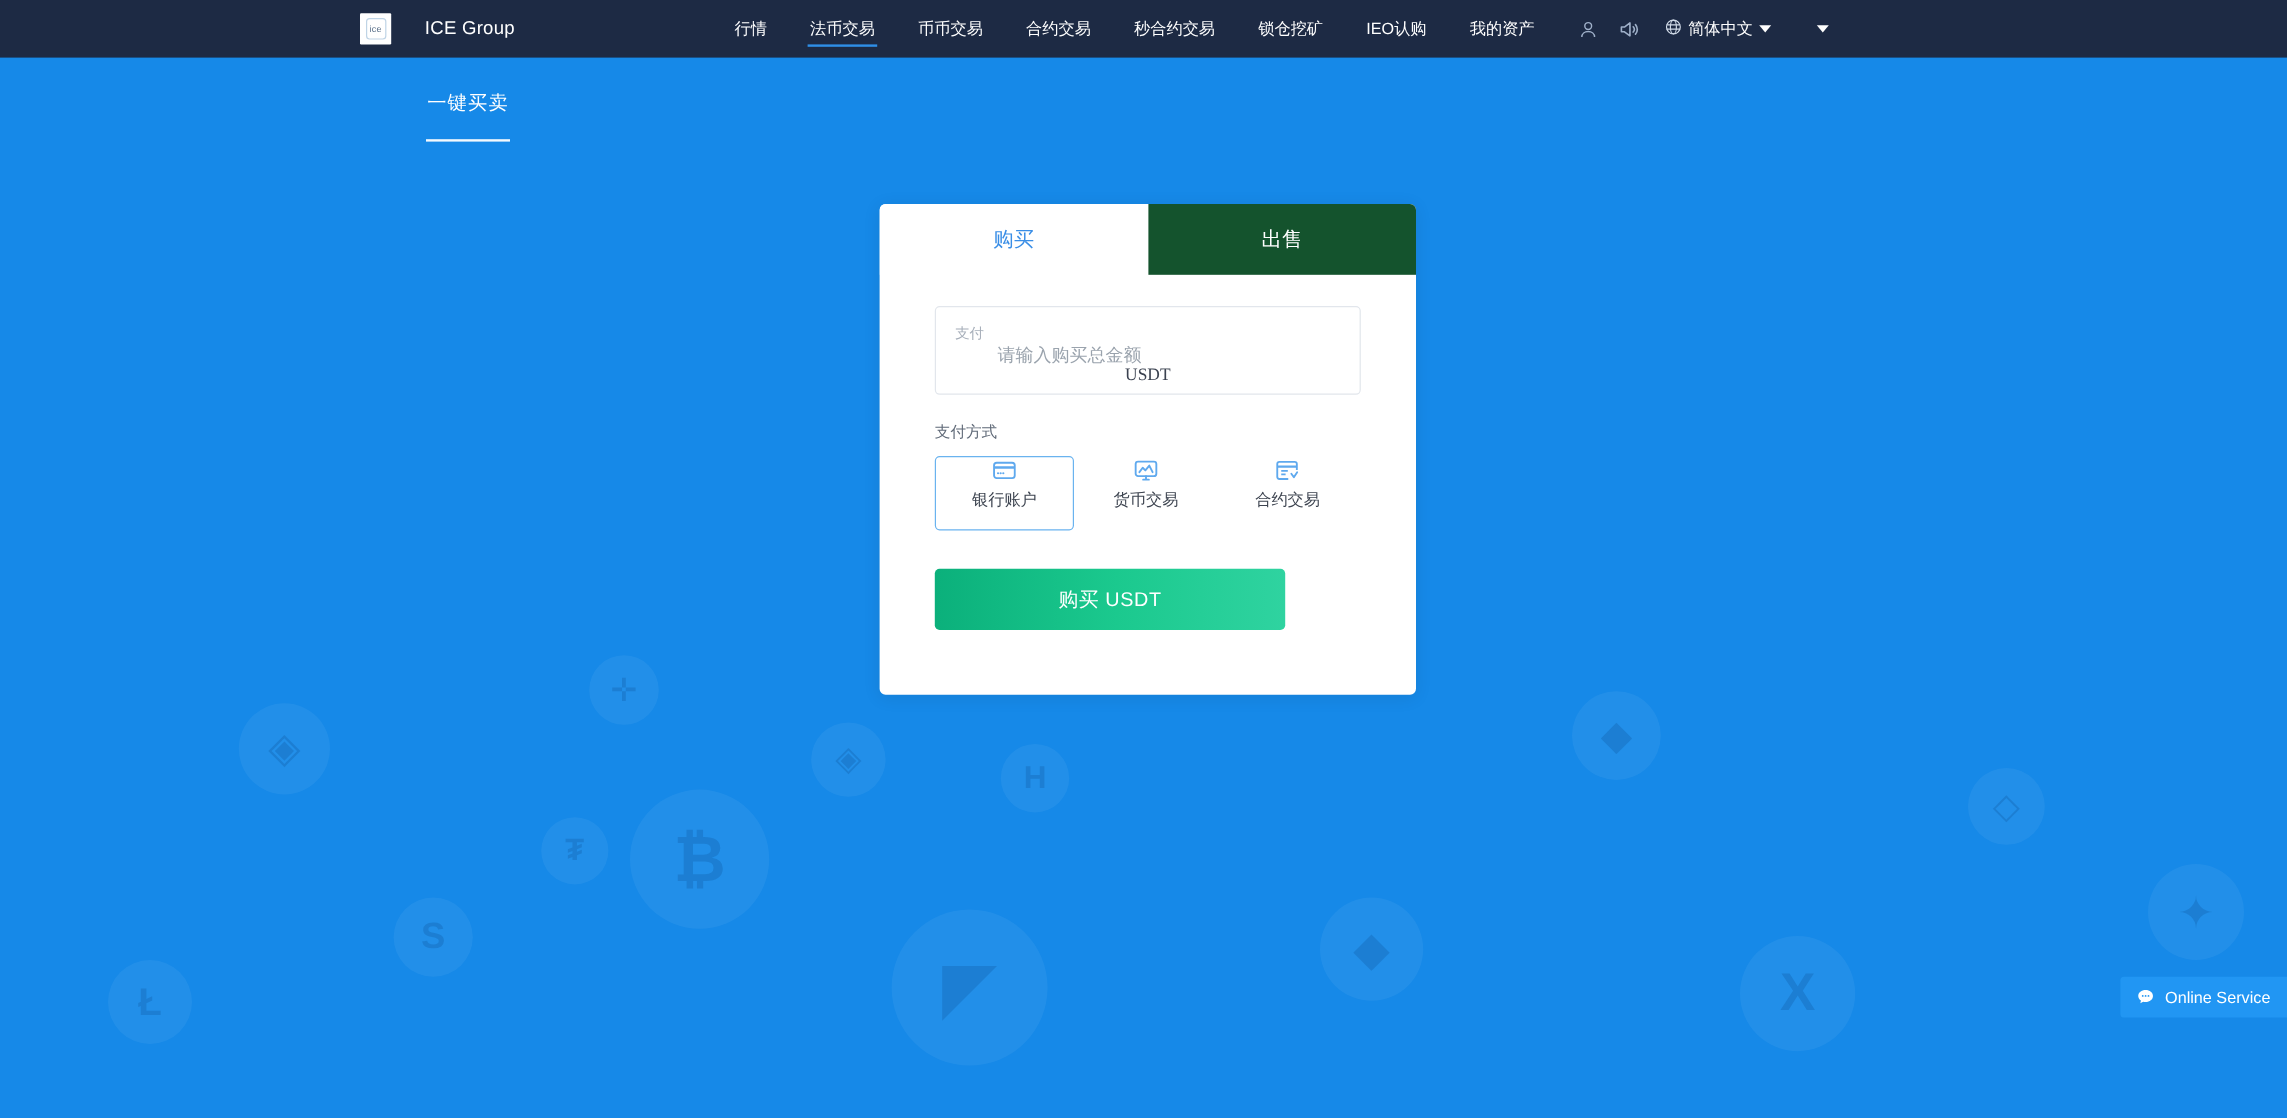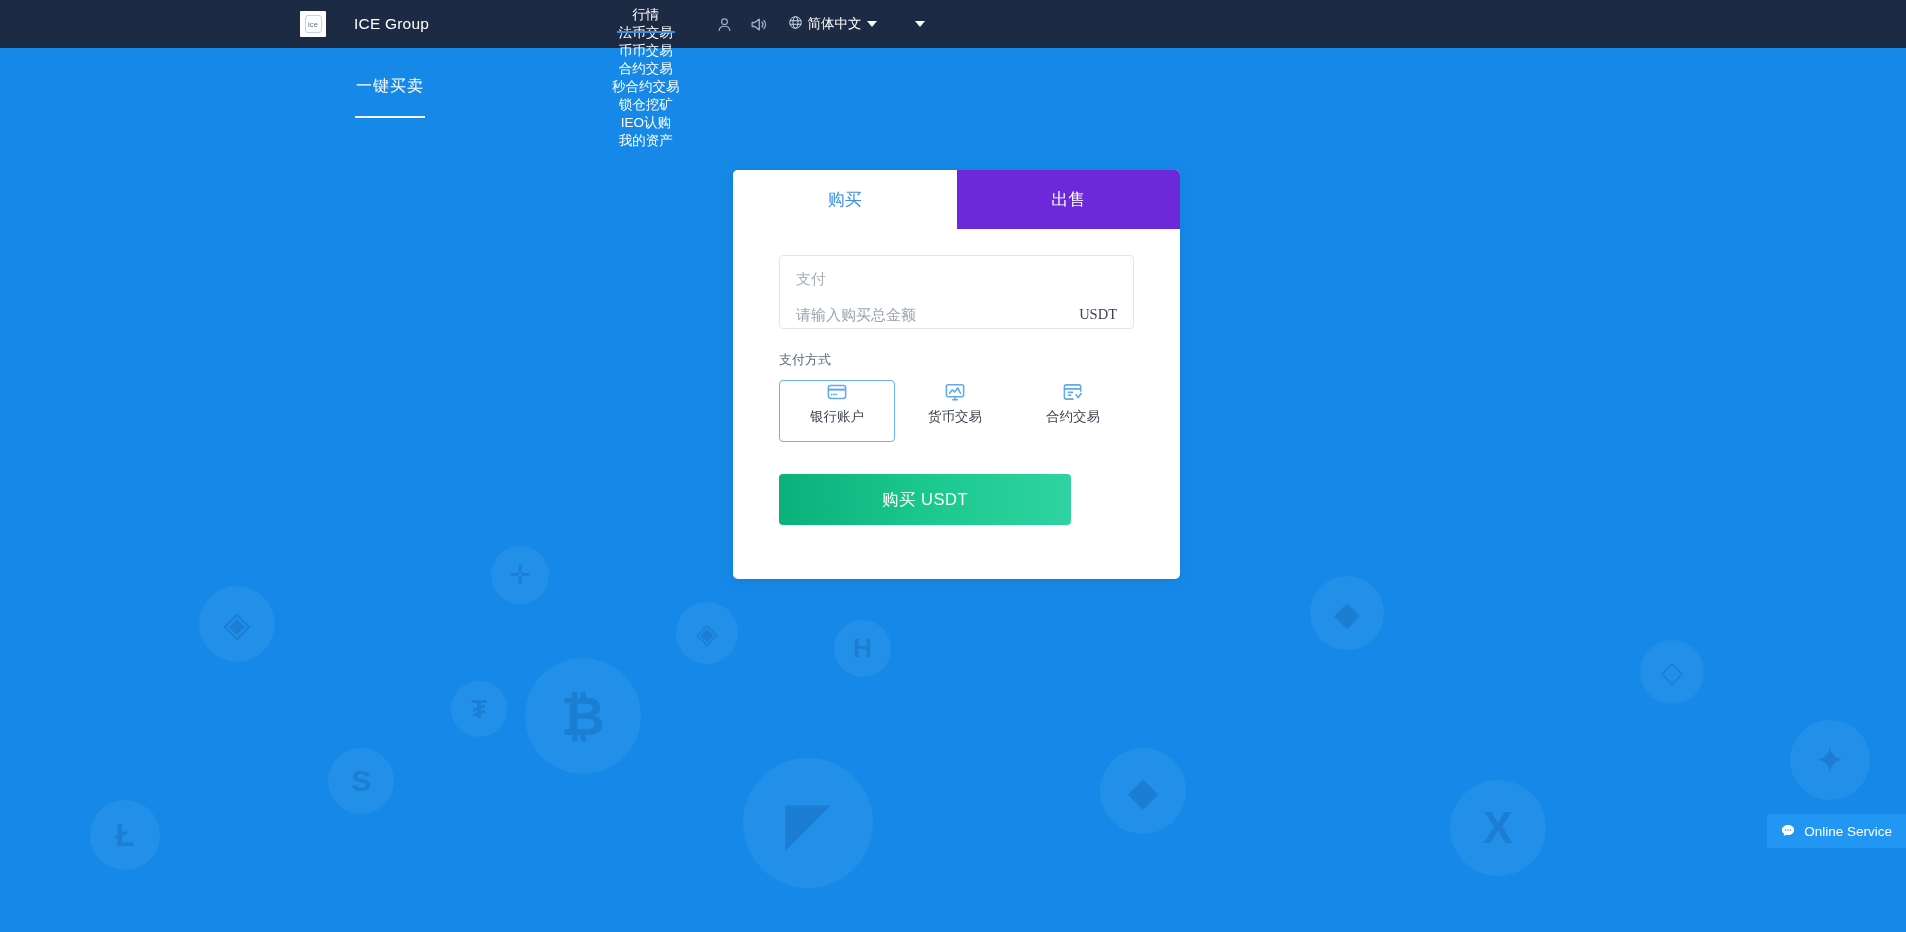--- a/index.html
+++ b/index.html
@@ -24,21 +24,21 @@
     margin-right:28px; flex:none;
   }
   .brand-logo .inner {
     width:17px; height:18px; border:1.3px solid #bfd4e6; border-radius:3px;
     display:flex; align-items:center; justify-content:center;
     font-size:7.5px; color:#5a708a; letter-spacing:.2px;
     font-family:"Liberation Sans", sans-serif;
   }
   .brand-name { color:#ffffff; font-size:15.5px; letter-spacing:.2px; }
 
-  .nav-links { display:flex; align-items:center; margin-left:165px; height:36px;flex-direction:column; }
+  .nav-links { display:flex; align-items:center; margin-left:165px; height:36px; }
   .nav-link {
     color:#ffffff; font-size:13.5px; padding:0 18px; height:48px;
     display:flex; align-items:center; position:relative; cursor:pointer;
     white-space:nowrap;
   }
   .nav-link.active::after {
     content:""; position:absolute; left:16px; right:16px; bottom:9px;
     height:2px; background:#2f8fe8;
   }
 
@@ -86,30 +86,30 @@
     background:#ffffff; border-radius:5px; z-index:10;
     box-shadow:0 2px 14px rgba(0,0,0,.08);
     overflow:hidden;
   }
   .card-tabs { display:flex; height:59px; }
   .card-tab {
     flex:1; display:flex; align-items:center; justify-content:center;
     font-size:17px; cursor:pointer; user-select:none;
   }
   .card-tab.active { background:#ffffff; color:#3a8ee6; }
-  .card-tab.inactive { background:#6d28d9; color:#ffffff; }
+  .card-tab.inactive { background:#14532d; color:#ffffff; }
 
   .card-body { padding:26px 46px 0 46px; }
 
   .amount-box {
     border:1px solid #e2e6ec; border-radius:4px;
     padding:14px 16px 15px 16px; height:74px;
   }
-  .amount-label { font-size:15px; color:#a7afba; margin-bottom:17px; }
-  .amount-row { display:flex; align-items:center; justify-content:space-between; }
+  .amount-label { font-size:12px; color:#a7afba; margin-bottom:1px; }
+  .amount-row { display:flex; align-items:center; justify-content:space-between;flex-direction:column; }
   .amount-input {
     border:none; outline:none; font-size:15px; color:#333;
     font-family:"Liberation Sans", sans-serif; width:78%;
     background:transparent;
   }
   .amount-input::placeholder { color:#9aa3ad; }
   .amount-unit { font-size:14.5px; color:#3b4250;font-family:Liberation Serif, serif; }
 
   .pay-label { font-size:13px; color:#606a78; margin-top:22px; margin-bottom:11px; }
 

